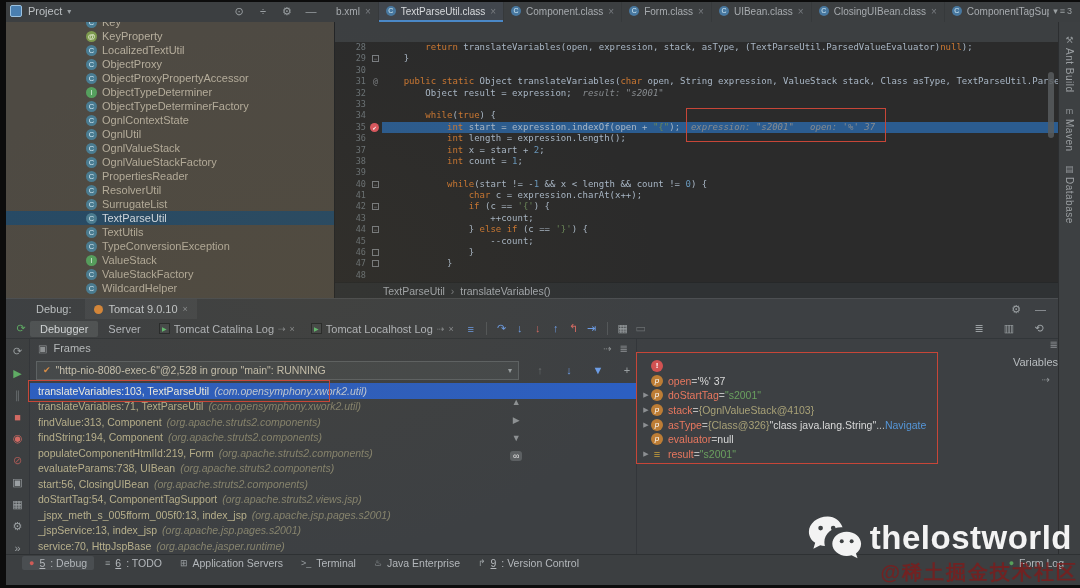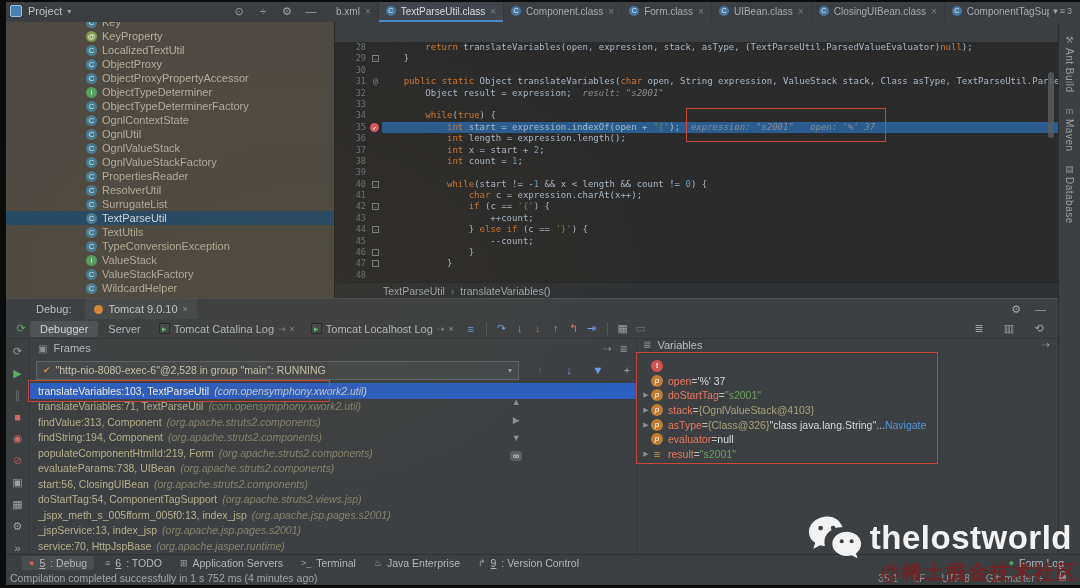--- a/index.html
+++ b/index.html
@@ -87,21 +87,21 @@
   #thread-icons{display:flex;gap:11px;margin-left:12px;font-size:11px;}
   #frames-list{position:absolute;left:24px;top:84px;width:606px;height:172px;overflow:hidden;}
   .frow{height:15.5px;display:flex;align-items:center;padding-left:8px;font-size:10.5px;white-space:nowrap;color:#b8b08c;}
   .frow .pkg{color:#87846e;font-style:italic;margin-left:5px;}
   .frow.selected{background:#2c5fc2;color:#f0eee2;}
   .frow.selected .pkg{color:#c3cbd8;}
   #frames-mini{position:absolute;left:504px;top:98px;display:flex;flex-direction:column;gap:8px;align-items:center;color:#8e9295;font-size:9px;}
   .mini-badge{background:#5c6063;border-radius:3px;padding:0 3px;color:#e6e6e6;font-size:9px;}
   #vsep{position:absolute;left:630px;top:40px;width:1px;height:216px;background:#33363a;}
   #vars{position:absolute;left:631px;top:40px;width:421px;height:216px;}
-  #vars-header{height:18px;display:flex;align-items:flex-start;gap:6px;padding-left:6px;color:#b8bcbf;font-size:11px;}
+  #vars-header{height:18px;display:flex;align-items:flex-end;gap:6px;padding-left:6px;color:#b8bcbf;font-size:11px;flex-direction:column;}
   #vars-header .hico{color:#8f9396;font-size:10px;}
   #vars-list{position:absolute;left:0;top:20px;width:421px;height:196px;overflow:hidden;}
   .vrow{height:14.6px;display:flex;align-items:center;padding-left:4px;font-size:10.5px;white-space:nowrap;}
   .varrow{width:10px;color:#8c8f92;font-size:7px;text-align:center;flex:none;}
   .vico{width:12px;height:12px;margin-right:5px;flex:none;text-align:center;font-size:8px;line-height:12px;}
   .vico.param{border-radius:50%;background:#bd7d35;color:#fff;font-style:italic;}
   .vico.error{border-radius:50%;background:#d25252;color:#fff;font-weight:bold;}
   .vico.value{color:#c9a23c;font-size:11px;font-weight:bold;}
   .vname{color:#e8775f;} .vpl{color:#bcbcbc;} .vval{color:#d8d8d8;} .vstr{color:#6aa05f;}
   .vref{color:#a8a177;} .vlink{color:#5596d8;} .verr{color:#ff6b68;}
@@ -632,30 +632,20 @@
           <span class="bb-ico gray">↱</span>
           <span class="bb-num">9</span>
           <span>: Version Control</span>
         </span>
       </span>
     <span id="event-log">
       <span class="bb-ico green">●</span>
       <span>Form Log</span>
     </span>
   </div>
-  <div id="statusbar" class="abs">
-    <span>Compilation completed successfully in 1 s 752 ms (4 minutes ago)</span>
-    <span id="status-right">
-      <span>35:1</span>
-      <span>LF</span>
-      <span>UTF-8</span>
-      <span>Git: master ÷</span>
-      <span class="lock"></span>
-    </span>
-  </div>
 
   <div class="abs red-box" style="left:686px;top:108px;width:200px;height:34px;"></div>
   <div class="abs red-box" style="left:28px;top:380px;width:302px;height:22px;"></div>
   <div class="abs red-box" style="left:636px;top:352px;width:302px;height:112px;"></div>
 
   <div id="tint" class="abs"></div>
   <div class="abs edge" style="left:0;top:0;width:6px;height:588px;"></div>
   <div class="abs edge" style="left:0;top:0;width:1080px;height:2px;"></div>
   <div class="abs edge" style="left:0;top:585px;width:1080px;height:3px;"></div>
 

